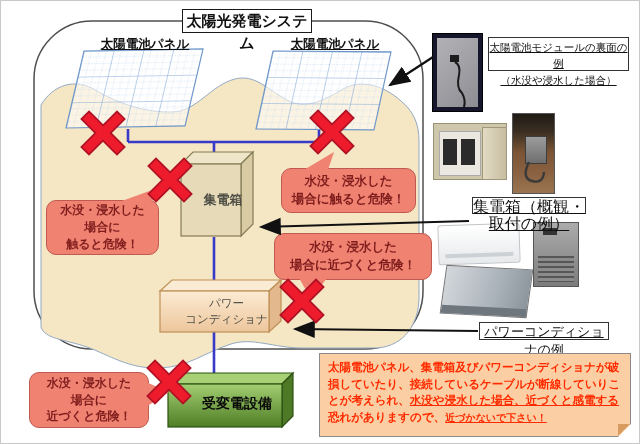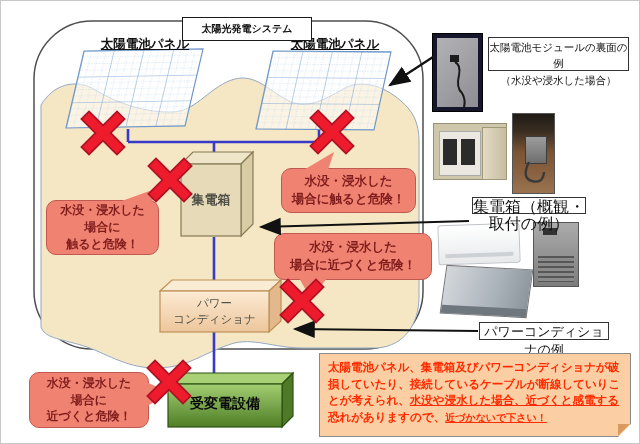--- a/index.html
+++ b/index.html
@@ -7,36 +7,36 @@
     position:relative;width:640px;height:444px;overflow:hidden;
     background:#fff;border:1px solid #c8c8c8;box-sizing:border-box;
     font-family:"Liberation Sans","DejaVu Sans",sans-serif;
   }
   .abs{position:absolute;}
   svg.layer{position:absolute;left:0;top:0;pointer-events:none;}
   
   .title-box{
     left:181px;top:8px;width:128px;height:22px;line-height:22px;
     background:#fff;border:1.4px solid #1a1a1a;text-align:center;
-    font-size:10px;font-weight:600;color:#111;z-index:6;margin-top:8px;
+    font-size:15px;font-weight:600;color:#111;z-index:6;
   }
   .panel-label{width:122px;text-align:center;font-size:12.5px;font-weight:600;color:#111;z-index:3;text-decoration:underline;}
-  .box-label{text-align:center;color:#4f4f46;z-index:3;}
+  .box-label{text-align:center;color:#4f4f46;z-index:3;margin-left:12px;}
   
   .callout{
     background:#f08272;border:1.2px solid #c05a50;border-radius:10px;
     color:#7f1d1d;font-weight:bold;font-size:12px;line-height:1.4;
     display:flex;flex-direction:column;justify-content:center;align-items:center;
     text-align:center;z-index:4;box-sizing:border-box;
   }
   .tail{background:#f08272;z-index:4;}
   
   .ref-label{
     background:#fff;border:1px solid #333;color:#111;text-align:center;
-    z-index:3;box-sizing:border-box;
+    z-index:3;box-sizing:border-box;text-decoration:underline;
   }
   
   .photo{z-index:2;box-sizing:border-box;}
   
   .note{
     left:318px;top:352px;width:312px;height:84px;box-sizing:border-box;
     background:#fbcfa3;border:1.5px solid #8a8a8a;padding:5px 8px;
     color:#ff2a00;font-size:11.5px;font-weight:600;line-height:1.45;z-index:3;
   }
   .seg-plain{}

